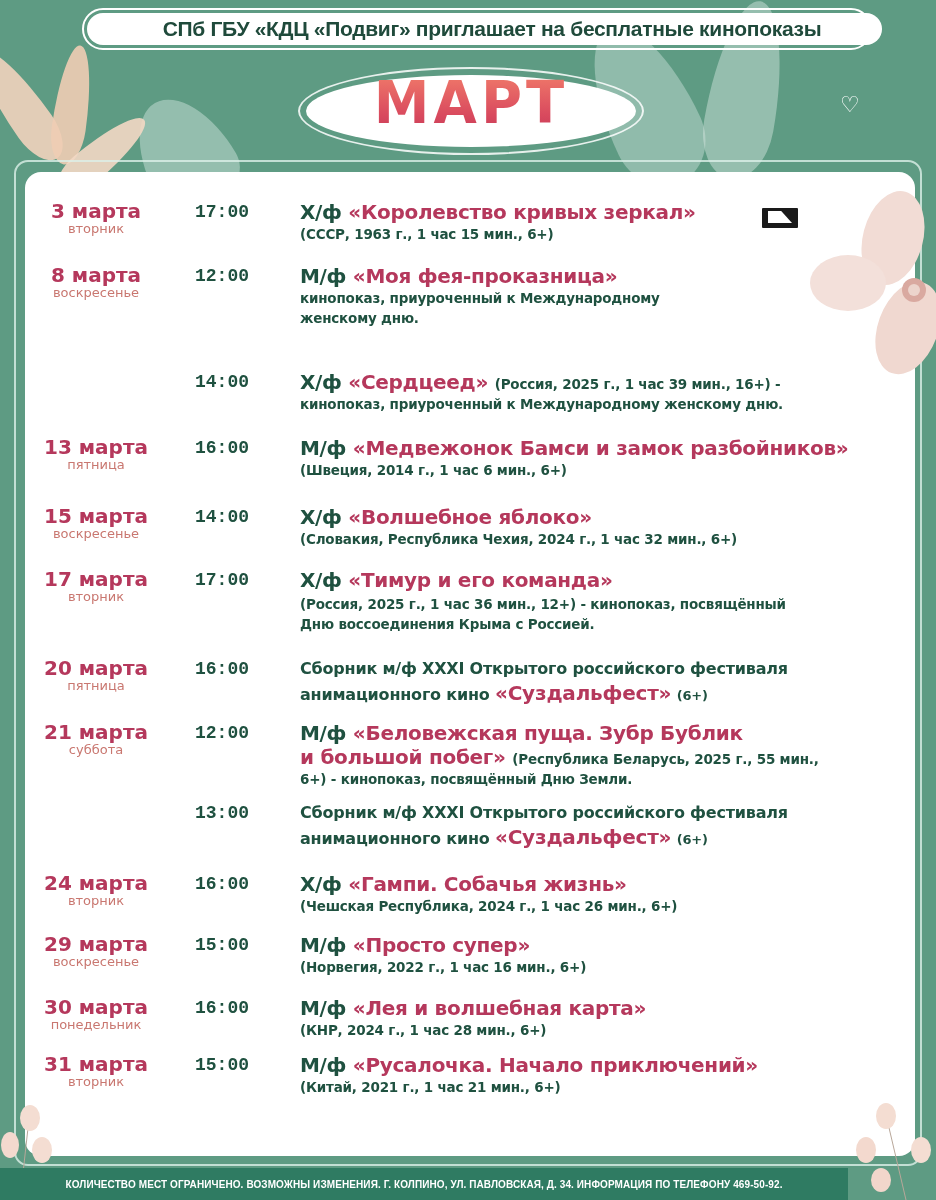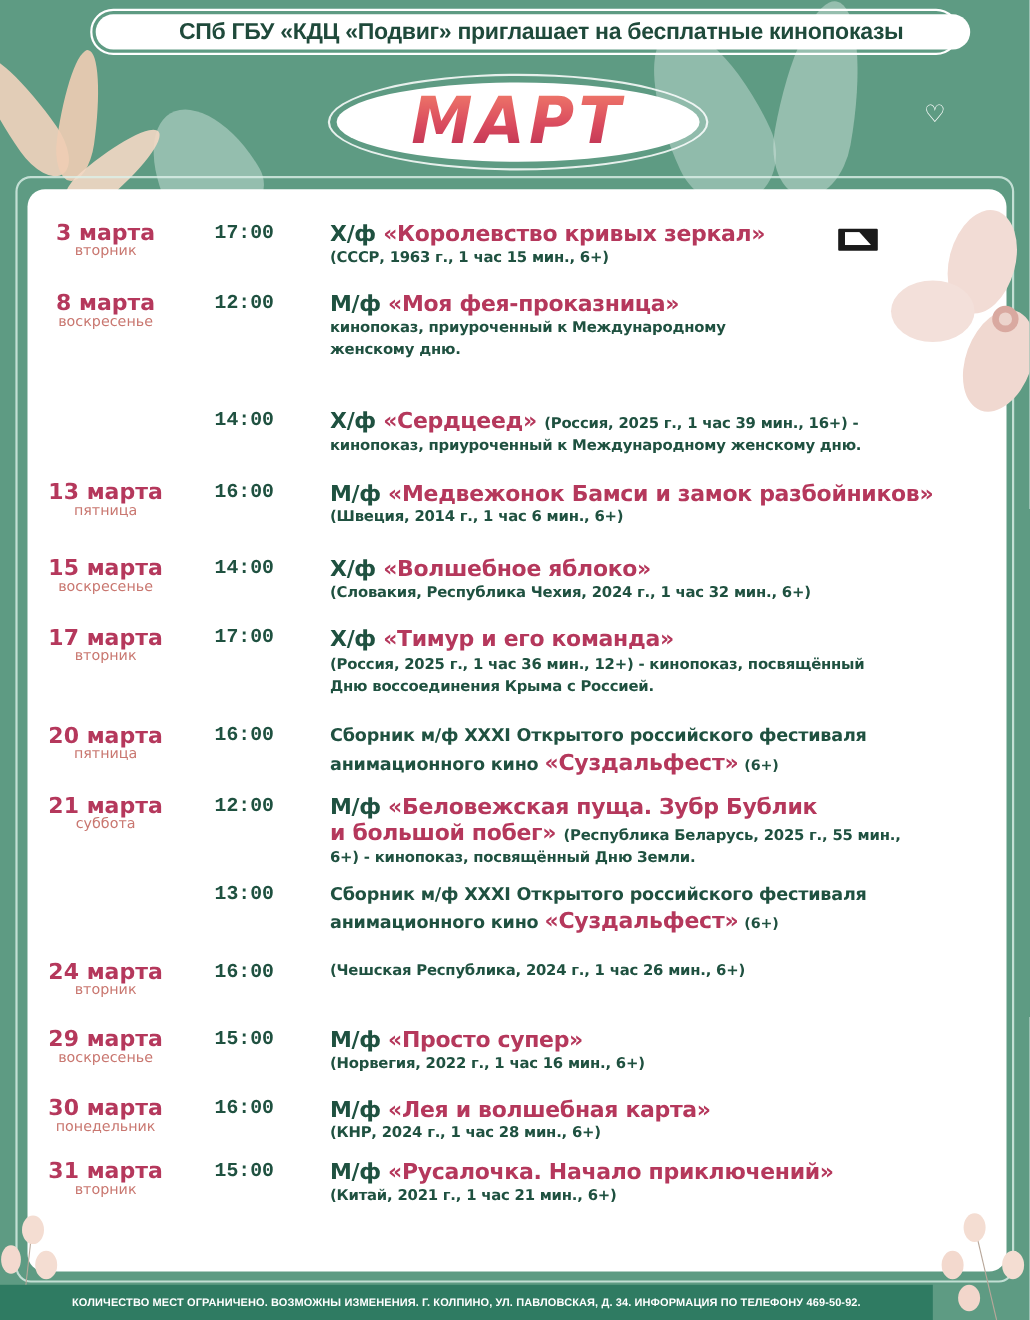--- a/index.html
+++ b/index.html
@@ -20,21 +20,21 @@
       font-family: "Liberation Sans", sans-serif; font-weight: bold;
       font-size: 21px; color: #1f4a3b; letter-spacing: -0.3px; padding-left: 15px;
     }
     .month-oval {
       position: absolute; left: 298px; top: 67px; width: 346px; height: 88px;
       border: 2px solid rgba(255,255,255,0.85); border-radius: 50%; box-sizing: border-box;
       padding: 6px;
     }
     .month-oval-inner {
       width: 100%; height: 100%; background: #ffffff; border-radius: 50%;
-      display: flex; align-items: center; justify-content: center; font-style: italic;
+      display: flex; justify-content: center;
     }
     .month-title {
       font-family: "DejaVu Sans", sans-serif; font-weight: bold; font-size: 56px;
       letter-spacing: 4px; line-height: 1;
       background: linear-gradient(180deg, #f07a6a 0%, #d94a5e 55%, #b92f52 100%);
       -webkit-background-clip: text; background-clip: text; color: transparent;
       transform: scaleY(1.05);
     }
     .heart { position: absolute; left: 840px; top: 92px; color: #ffffff; font-size: 22px; }
     .frame-outline {
@@ -232,20 +232,21 @@
   </div>
 </div>
 
 <div class="row" style="top:872px;">
   <div class="date-col">
     <div class="date">24 марта</div>
     <div class="weekday">вторник</div>
   </div>
   <div class="time">16:00</div>
   <div class="desc">
+    <div class="title-line"><span class="kind">Х/ф</span> <span class="name">«Гампи. Собачья жизнь»</span></div>
     <div class="sub">(Чешская Республика, 2024 г., 1 час 26 мин., 6+)</div>
   </div>
 </div>
 
 <div class="row" style="top:933px;">
   <div class="date-col">
     <div class="date">29 марта</div>
     <div class="weekday">воскресенье</div>
   </div>
   <div class="time">15:00</div>

